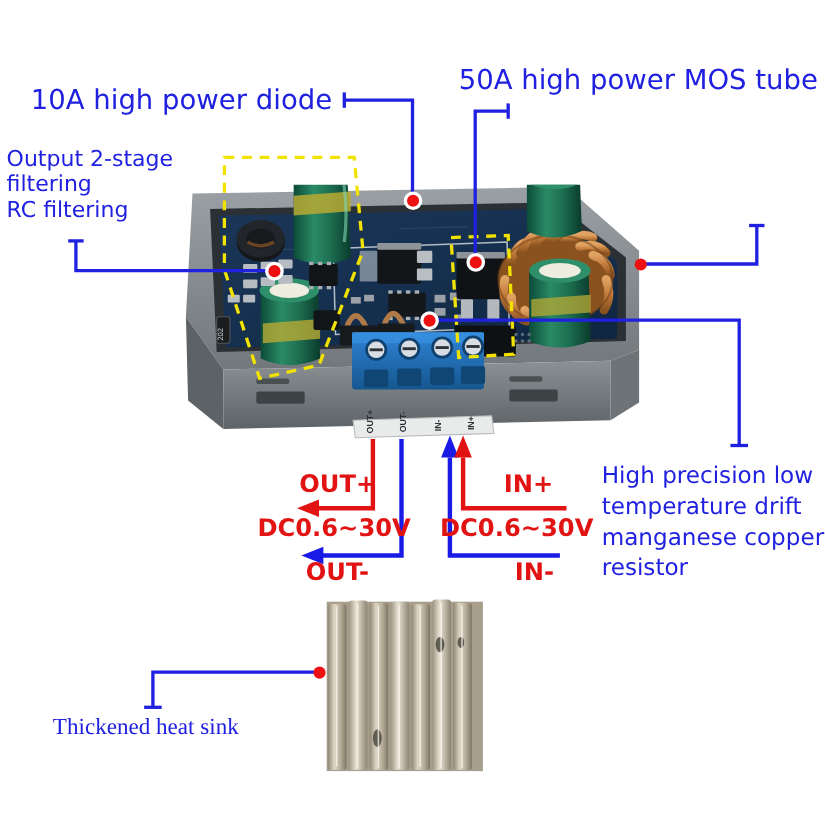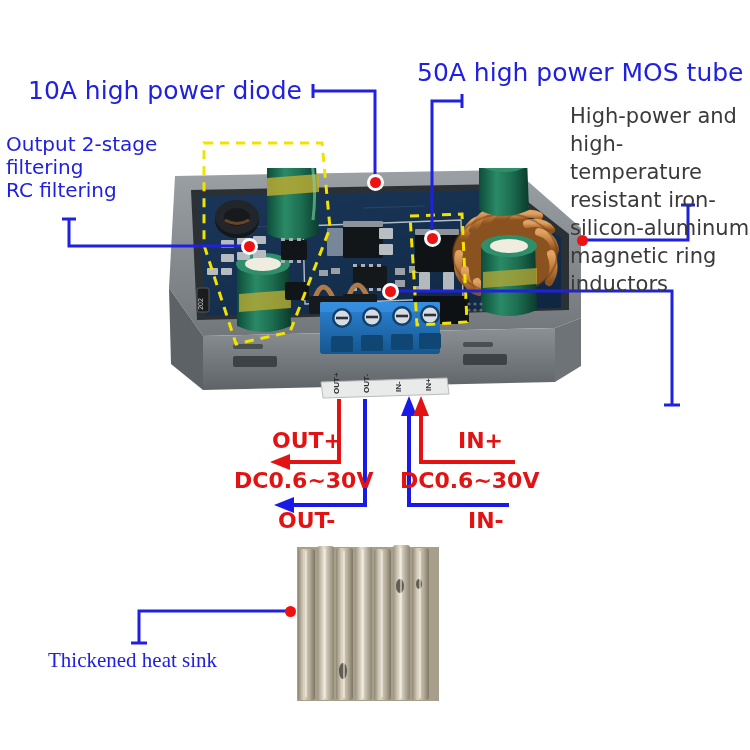--- a/index.html
+++ b/index.html
@@ -368,26 +368,24 @@
   <div class="dot" style="left:241px;top:238px;"></div>
   <div class="dot plain" style="left:577px;top:235px;"></div>
   <div class="dot" style="left:382px;top:283px;"></div>
   <div class="dot plain" style="left:285px;top:606px;"></div>
 
   <div class="lbl blue" id="lbl-diode">10A high power diode</div>
   <div class="lbl blue" id="lbl-mos">50A high power MOS tube</div>
   <div class="lbl blue" id="lbl-output">Output 2-stage
 filtering
 RC filtering</div>
-  <div class="lbl dark" id="lbl-hp">High-power and
-high-temperature
-resistant iron-
-silicon-aluminum
-magnetic ring
-inductors</div>
+  <div class="lbl blue" id="lbl-precision">High precision low
+temperature drift
+manganese copper
+resistor</div>
   <div class="lbl blue" id="lbl-heatsink">Thickened heat sink</div>
 
   <div class="lbl red" id="lbl-outp">OUT+</div>
   <div class="lbl red" id="lbl-dcout">DC0.6~30V</div>
   <div class="lbl red" id="lbl-outn">OUT-</div>
   <div class="lbl red" id="lbl-inp">IN+</div>
   <div class="lbl red" id="lbl-dcin">DC0.6~30V</div>
   <div class="lbl red" id="lbl-inn">IN-</div>
 
 </div>

